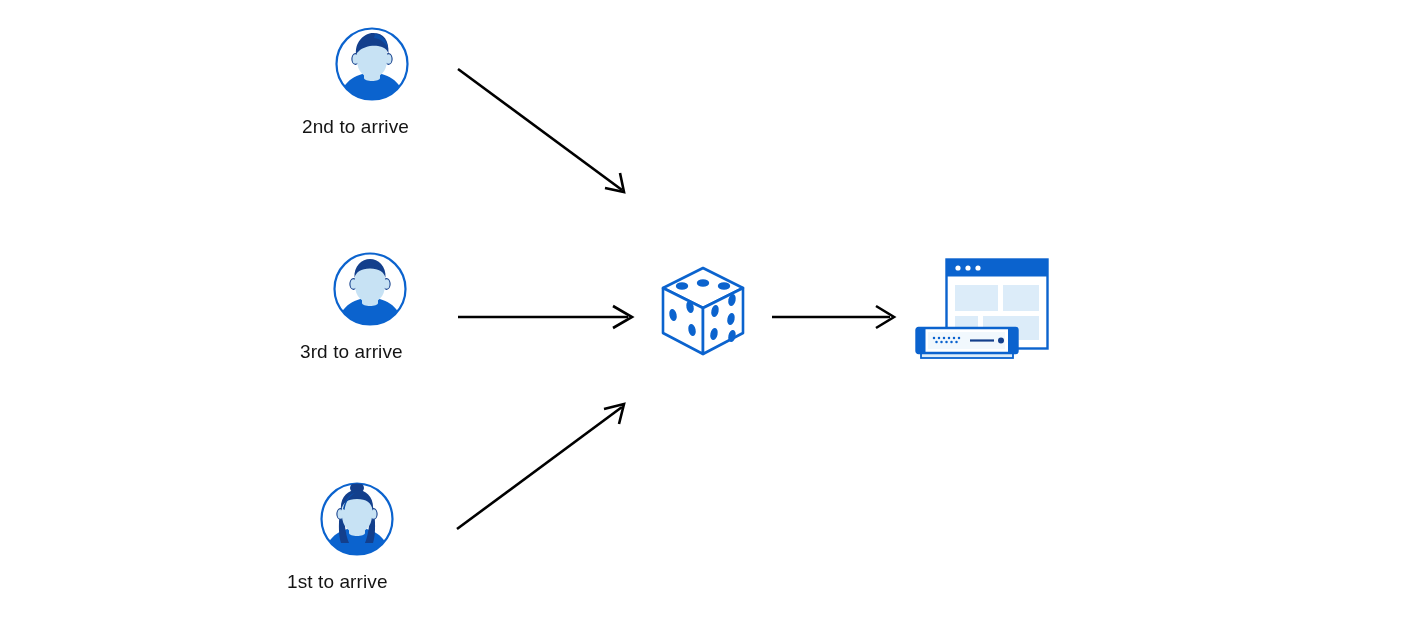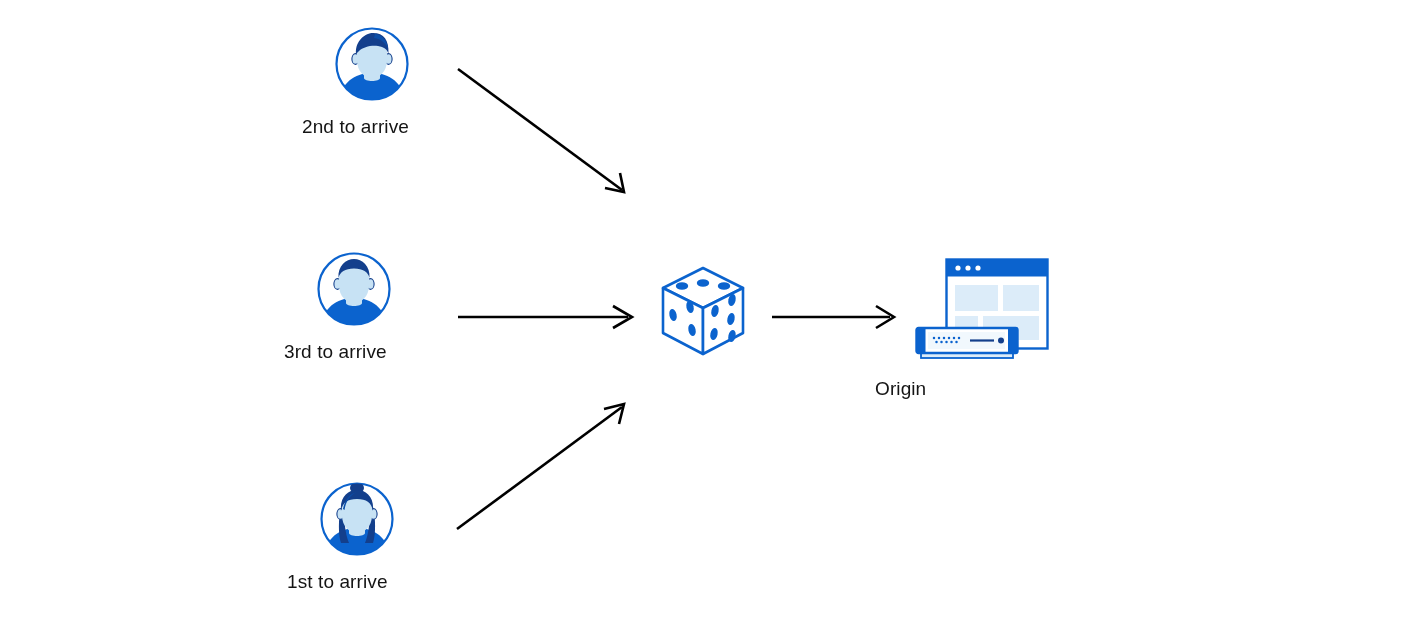--- a/index.html
+++ b/index.html
@@ -107,21 +107,21 @@
           <path d="M 23 26 C 23 14 53 14 53 26 L 53 34 C 53 46 45 52 38 52 C 31 52 23 46 23 34 Z" fill="#c7e2f4"></path>
 
           <path d="M 22 28 C 21 14 32 7 39 7 C 50 7 55 14 54.5 28 C 53 23 50 21 44 20 C 37 19 29 21 25 25 C 23.6 26.2 22.6 27.3 22 28 Z" fill="#133f8c"></path>
           <path d="M 41 8 C 49 9 53 15 54.2 23 C 52 17 47 13 40 12 Z" fill="#0b4ea8"></path>
         </g>
       </svg>
     </div>
     <div class="node-label">2nd to arrive</div>
   </div>
 
-  <div class="node avatar-node" style="left:284px; top:251px;">
+  <div class="node avatar-node" style="left:300px; top:251px;">
     <div class="avatar-wrap">
       <svg viewBox="0 0 76 76" width="76" height="76">
         <defs>
           <clipPath id="clipB">
               <circle cx="38" cy="38" r="35.5"></circle>
             </clipPath>
         </defs>
         <circle cx="38" cy="38" r="35.5" fill="#ffffff" stroke="#0b63ce" stroke-width="2.2"></circle>
         <g clip-path="url(#clipB)">
           <path d="M 38 47 C 17 47 6 60 3 80 L 73 80 C 70 60 59 47 38 47 Z" fill="#0b63ce"></path>
@@ -234,16 +234,15 @@
               <circle cx="26.5" cy="16" r="1.25"></circle>
             <circle cx="31.5" cy="16" r="1.25"></circle>
               <circle cx="36.5" cy="16" r="1.25"></circle>
             <circle cx="41.5" cy="16" r="1.25"></circle>
           </g>
           <line x1="55" y1="14.5" x2="79" y2="14.5" stroke="#133f8c" stroke-width="2.2"></line>
           <circle cx="86" cy="14.5" r="3" fill="#133f8c"></circle>
         </svg>
       </div>
     </div>
-    <div class="node-label" style="margin-top:20px;">Origin</div>
   </div>
 
 </div>
 
 </body></html>

